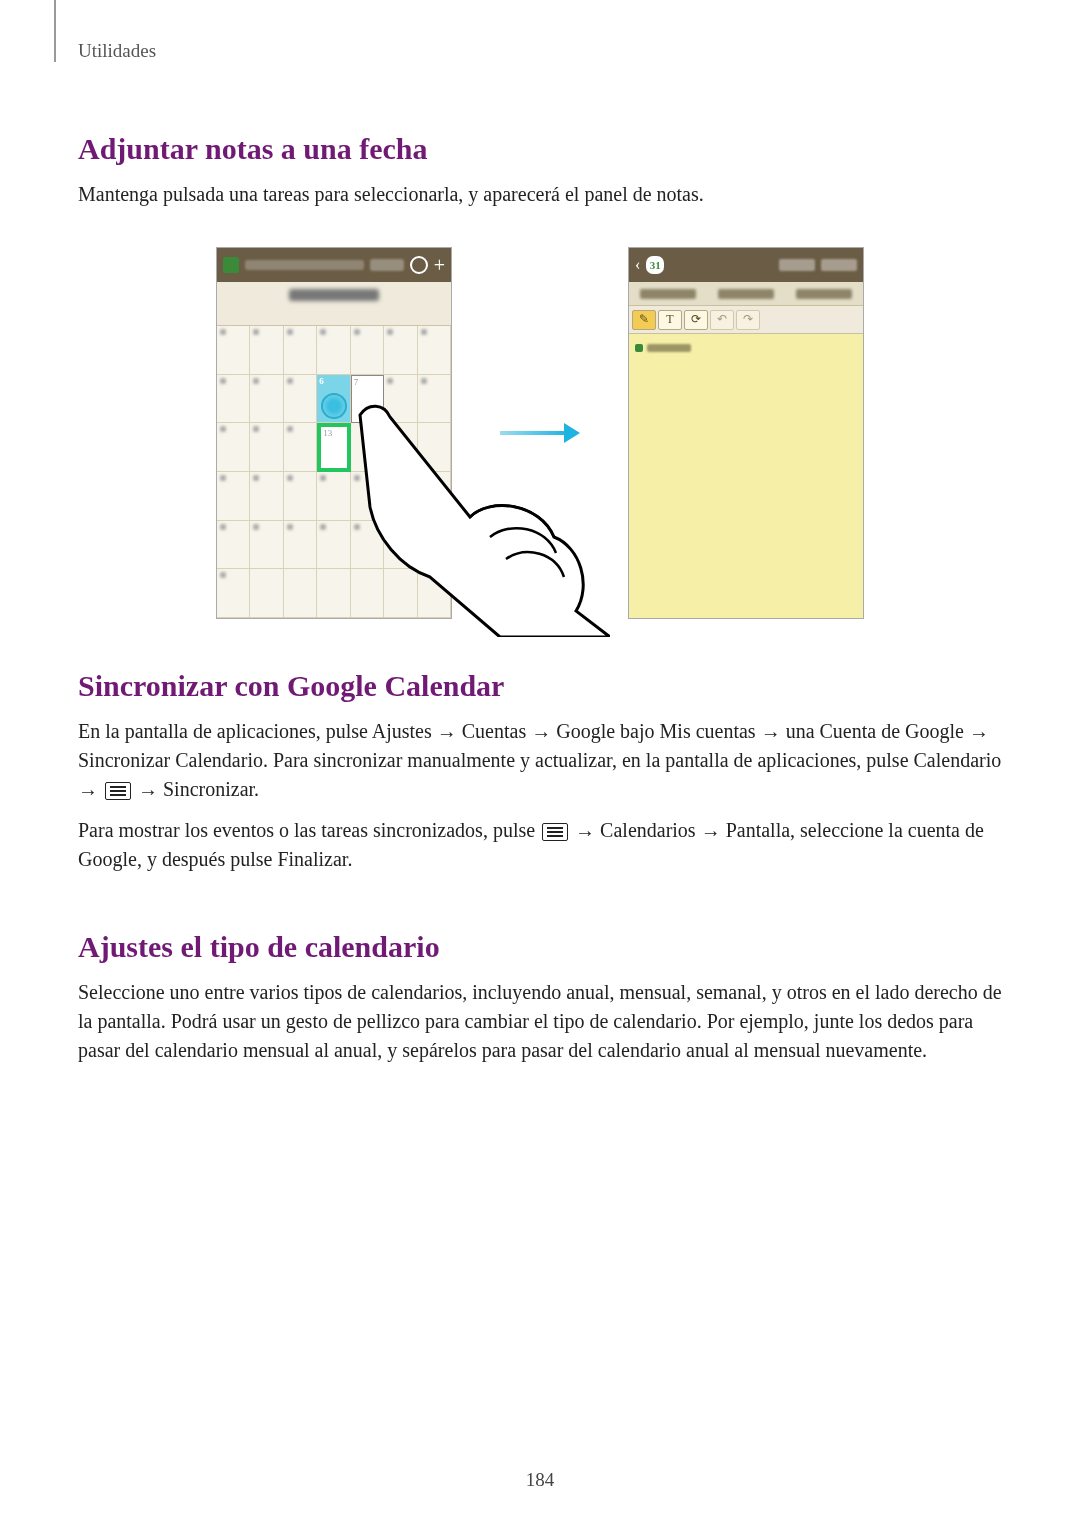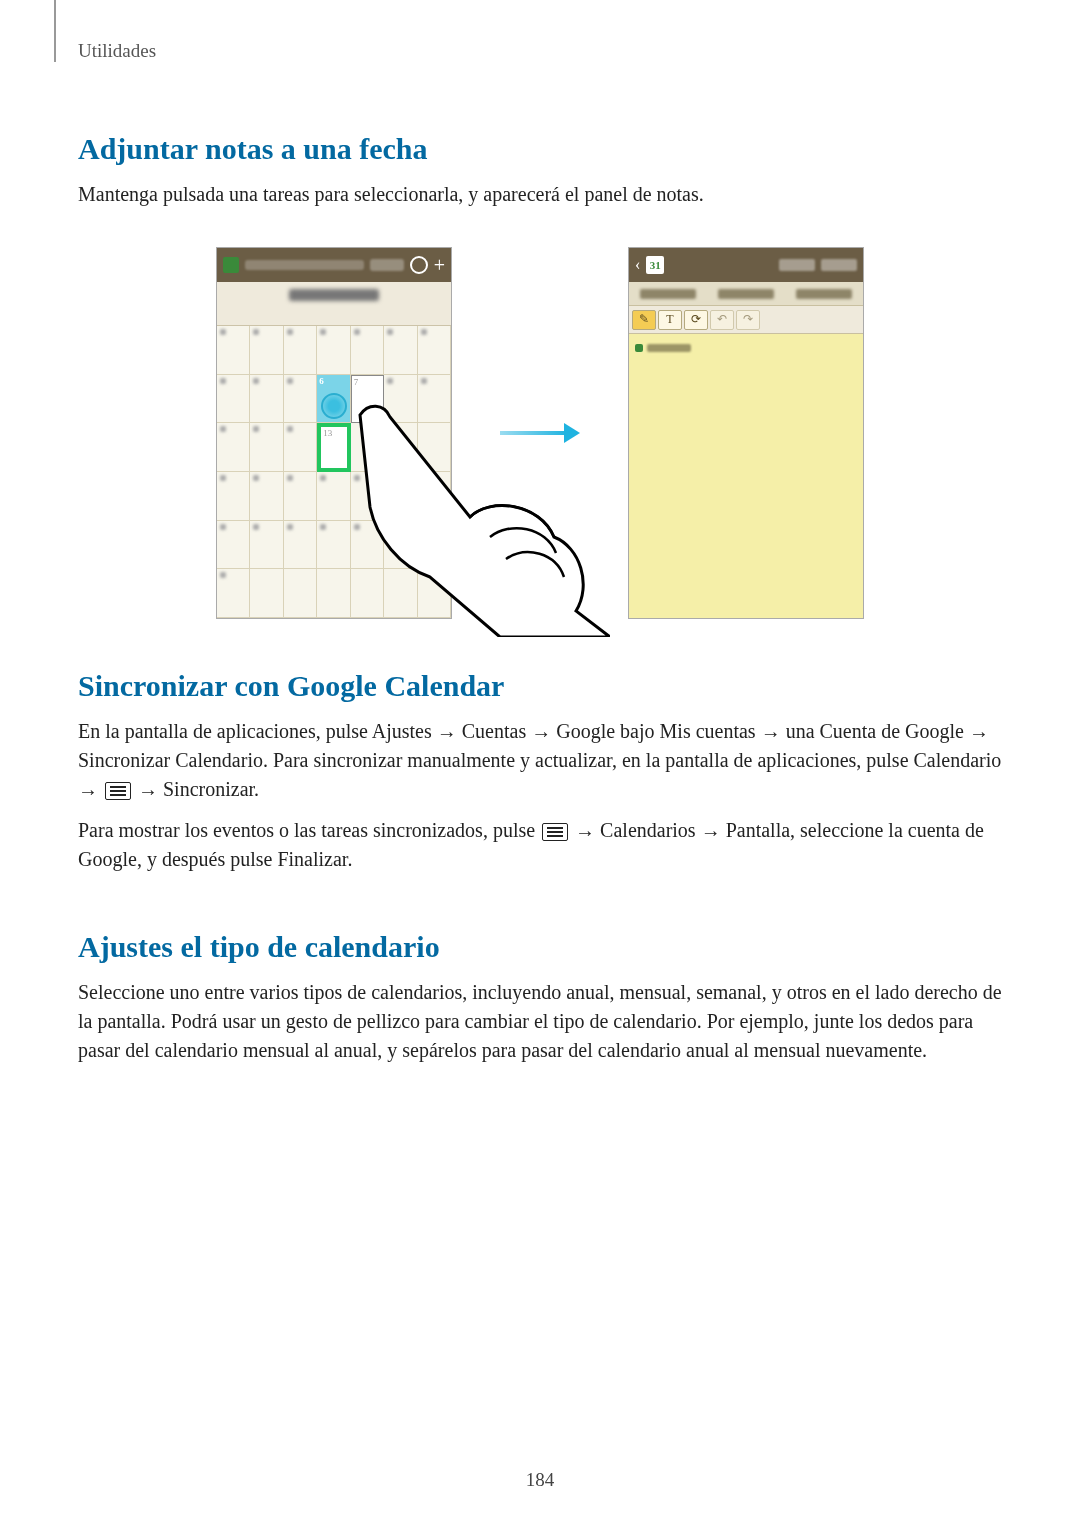--- a/index.html
+++ b/index.html
@@ -23,21 +23,21 @@
     height: 62px;
     background: #999;
   }
   .running-head {
     font-size: 19px;
     color: #555;
     margin-bottom: 70px;
     padding-left: 0;
   }
   h2.orange {
-    color: #0369a1;
+    color: #701a75;
     font-size: 30px;
     font-weight: bold;
     margin-bottom: 14px;
   }
   p.body {
     font-size: 20px;
     line-height: 1.45;
     color: #222;
     margin-bottom: 12px;
   }
@@ -130,21 +130,21 @@
     width:0;height:0;
     border-left:16px solid #1fb3e0;
     border-top:10px solid transparent;
     border-bottom:10px solid transparent;
   }
   
   .note-top {
     height: 34px; background:#6b5d45; display:flex; align-items:center; padding:0 6px; gap:6px;
   }
   .note-top .back{ color:#fff; font-size:16px;}
-  .note-top .dateico{ width:18px;height:18px;background:#fff;border-radius:2px; display:flex;align-items:center;justify-content:center;font-size:11px;color:#3a8a3a;font-weight:bold;}
+  .note-top .dateico{ width:18px;height:18px;background:#fff;border-radius:7px; display:flex;align-items:center;justify-content:center;font-size:11px;color:#3a8a3a;font-weight:bold;}
   .note-top .dateico::before{content:""; position:absolute;}
   .note-top .sp{flex:1;}
   .note-top .btn{ width:36px;height:12px;background:rgba(255,255,255,0.4);border-radius:2px;filter:blur(1px);}
   .note-tabs{ height:24px;background:#e4dec8;display:flex;align-items:center;justify-content:space-around;border-bottom:1px solid #c9c0a0;}
   .note-tabs .t{width:56px;height:10px;background:#8e8568;border-radius:2px;filter:blur(1.5px);}
   .note-tools{ height:28px;display:flex;align-items:center;gap:2px;padding:3px;background:#efeadc;border-bottom:1px solid #c9c0a0;}
   .note-tools .tb{width:24px;height:20px;border:1px solid #b4a97e;background:#fdf8e4;border-radius:2px;display:flex;align-items:center;justify-content:center;font-size:12px;color:#5a4a1e;}
   .note-tools .tb.sel{background:#f4cc54;}
   .note-body{ background:#f5efa8; height:calc(100% - 34px - 24px - 28px - 24px);}
   .note-tag{ padding:4px 6px;}

